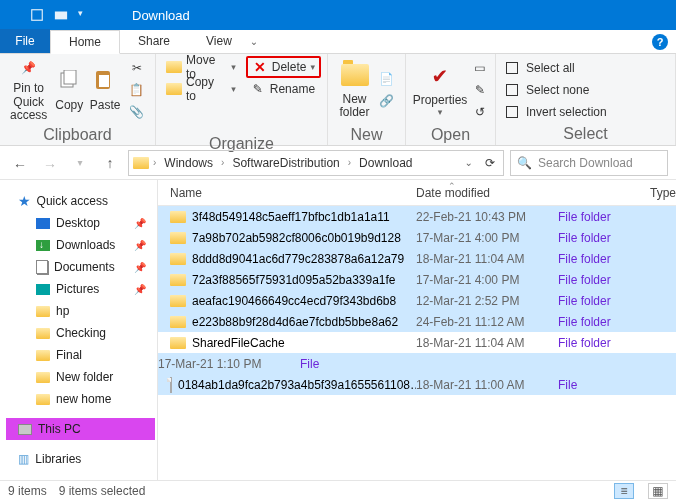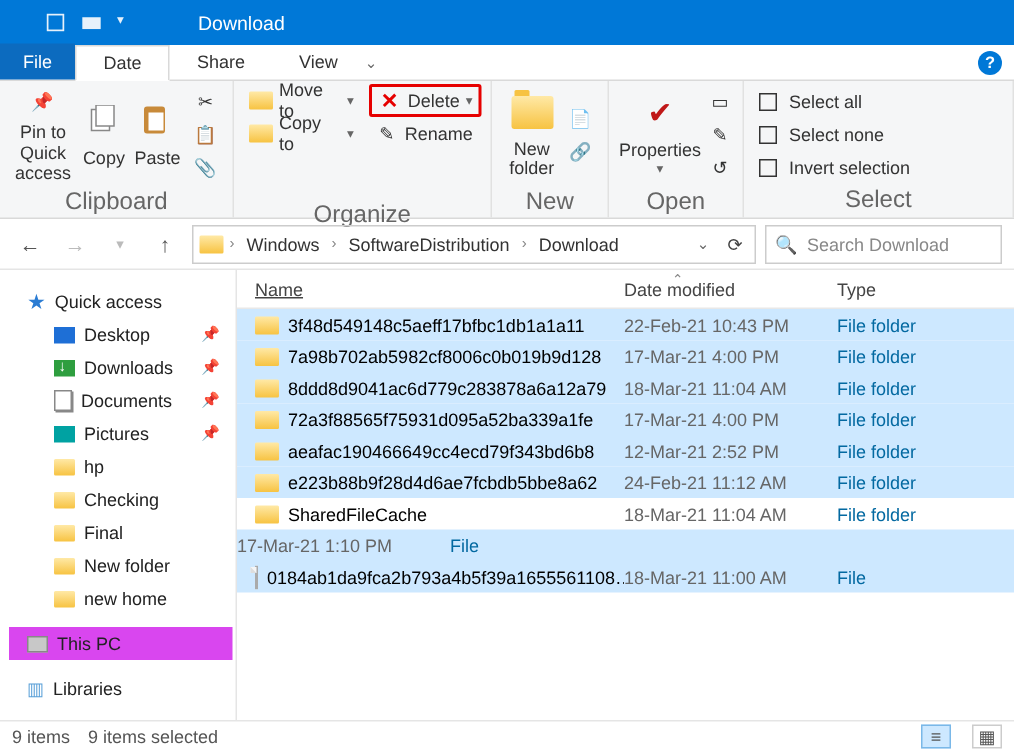--- a/index.html
+++ b/index.html
@@ -64,30 +64,30 @@
 .sq { width:14px; height:11px; display:inline-block; }
 .sq.blue { background:#1e6fd6; }
 .sq.green { background:#2e9e3f; }
 .sq.papers { background:#fff; border:1px solid #888; box-shadow:1px 1px 0 #888; width:12px; height:14px; }
 .sq.pics { background:#00a2a2; }
 .sq.drive { background:#c8c8c8; border:1px solid #888; }
 .folder-nav { width:14px; height:11px; background:linear-gradient(#ffe9a6,#f7c342); border-radius:1px; display:inline-block; }
 
 .files { flex:1; overflow:hidden; position:relative; }
 .cols { height: 26px; display:flex; align-items:center; border-bottom:1px solid #e8e8e8; color:#444; font-size:12px; }
-.col-name { width: 258px; padding-left: 12px; text-decoration: underline; }
+.col-name { width: 258px; padding-left: 12px; }
 .col-date { width: 142px; }
-.col-type { flex:1; }
+.col-type { flex:1;text-align:right; }
 .sort-ind { position:absolute; top:1px; left:290px; color:#888; font-size:9px; }
 
 .row { height: 21px; display:flex; align-items:center; font-size:12px; }
 .row.sel { background:#cde8ff; }
 .row .c-name { width:258px; padding-left:12px; display:flex; align-items:center; gap:6px; overflow:hidden; white-space:nowrap; }
 .row .c-date { width:142px; color:#666; }
-.row .c-type { flex:1; color:#0369a1; }
+.row .c-type { flex:1; color:#6d28d9; }
 .file-ic { width:14px; height:16px; border:1px solid #aaa; background:#fff; position:relative; }
 .file-ic::after { content:""; position:absolute; top:0; right:0; border-top:4px solid #f5f6f7; border-left:4px solid #ddd; }
 
 
 .status { height: 21px; border-top:1px solid #e5e5e5; display:flex; align-items:center; padding:0 8px; font-size:11px; color:#555; gap:12px; }
 .status .spacer { flex:1; }
 .status .vb { width:20px; height:16px; border:1px solid #ccc; margin-left:2px; display:flex; align-items:center; justify-content:center; }
 .status .vb.active { background:#cde8ff; border-color:#7ab8e8; }
 
 .chk { width:12px; height:12px; border:1px solid #333; display:inline-block; margin-right:4px; }
@@ -106,21 +106,21 @@
           <rect x="1" y="4" width="14" height="9" fill="#fff"></rect>
         </svg></span>
     <span class="qat-icon" style="color:#fff;font-size:9px;">▾</span>
   </span>
   <span class="title">Download</span>
   <span class="spacer"></span>
 </div>
 
 <div class="tabrow">
   <div class="tab-file">File</div>
-  <div class="tab active">Date</div>
+  <div class="tab active">Home</div>
   <div class="tab">Share</div>
   <div class="tab">View</div>
   <span class="chev">⌄</span>
   <span class="help">?</span>
 </div>
 
 <div class="ribbon">
 
   <div class="group" style="width:156px;">
     <div class="group-body">

